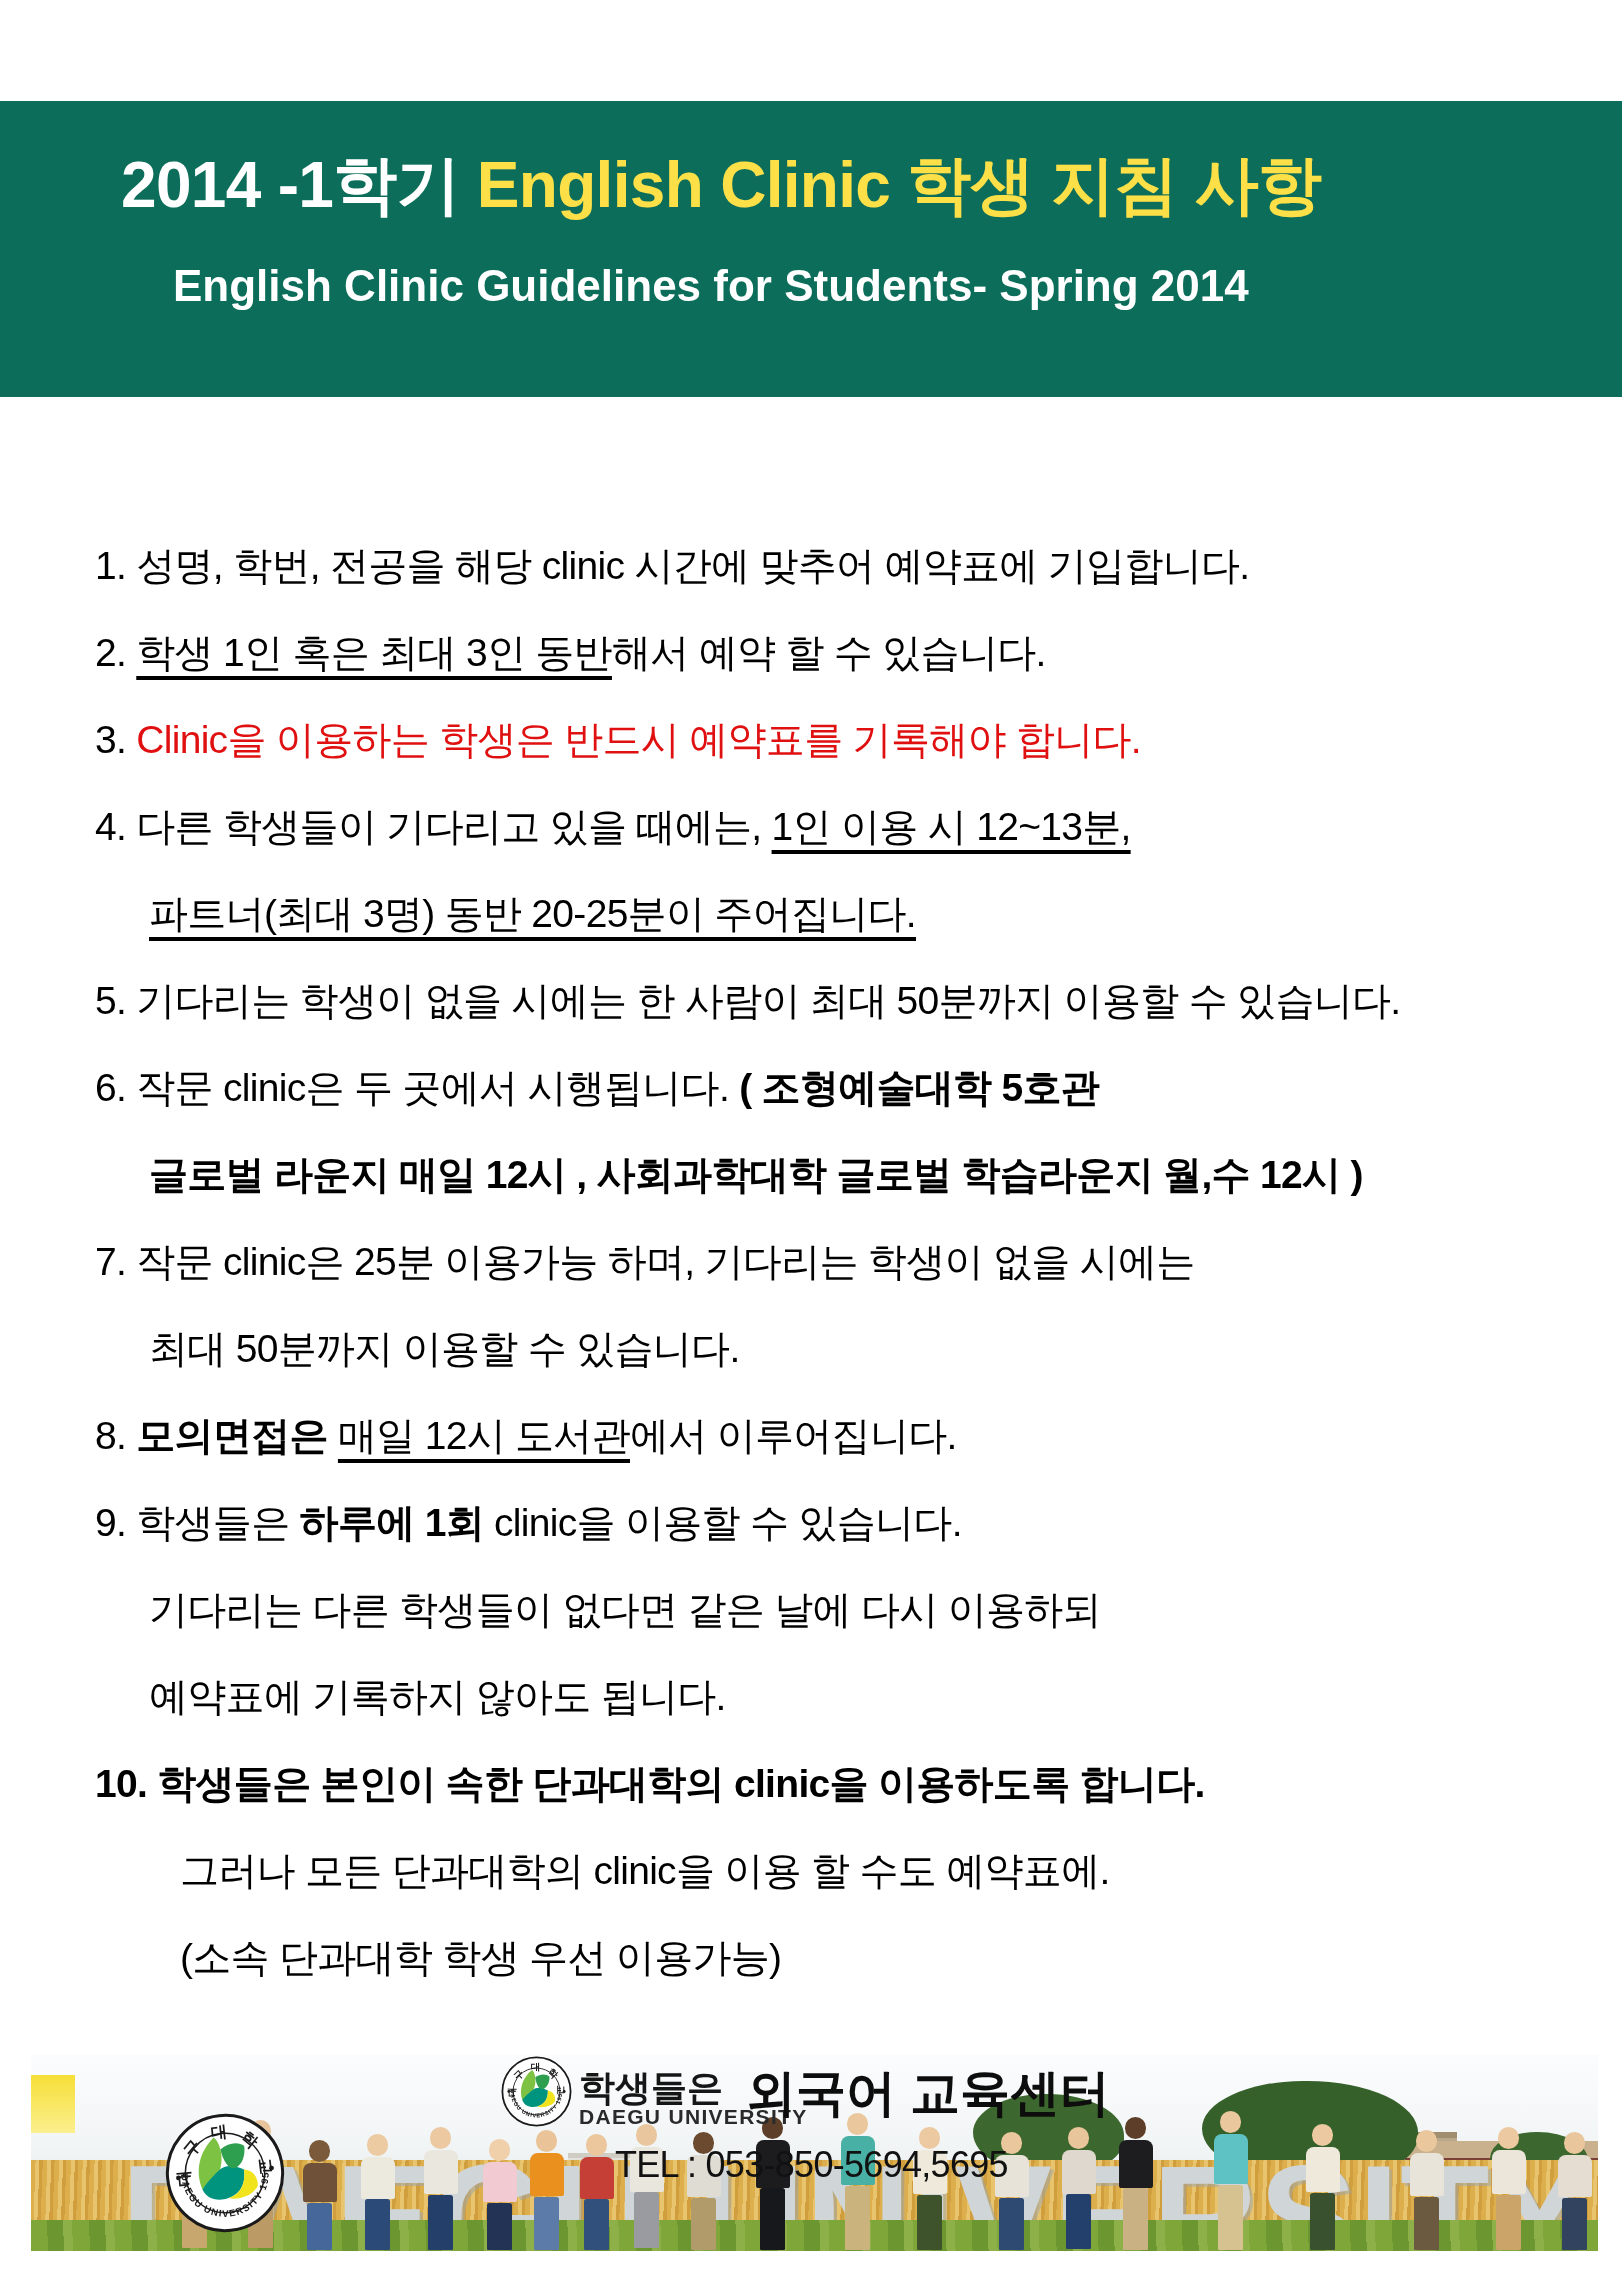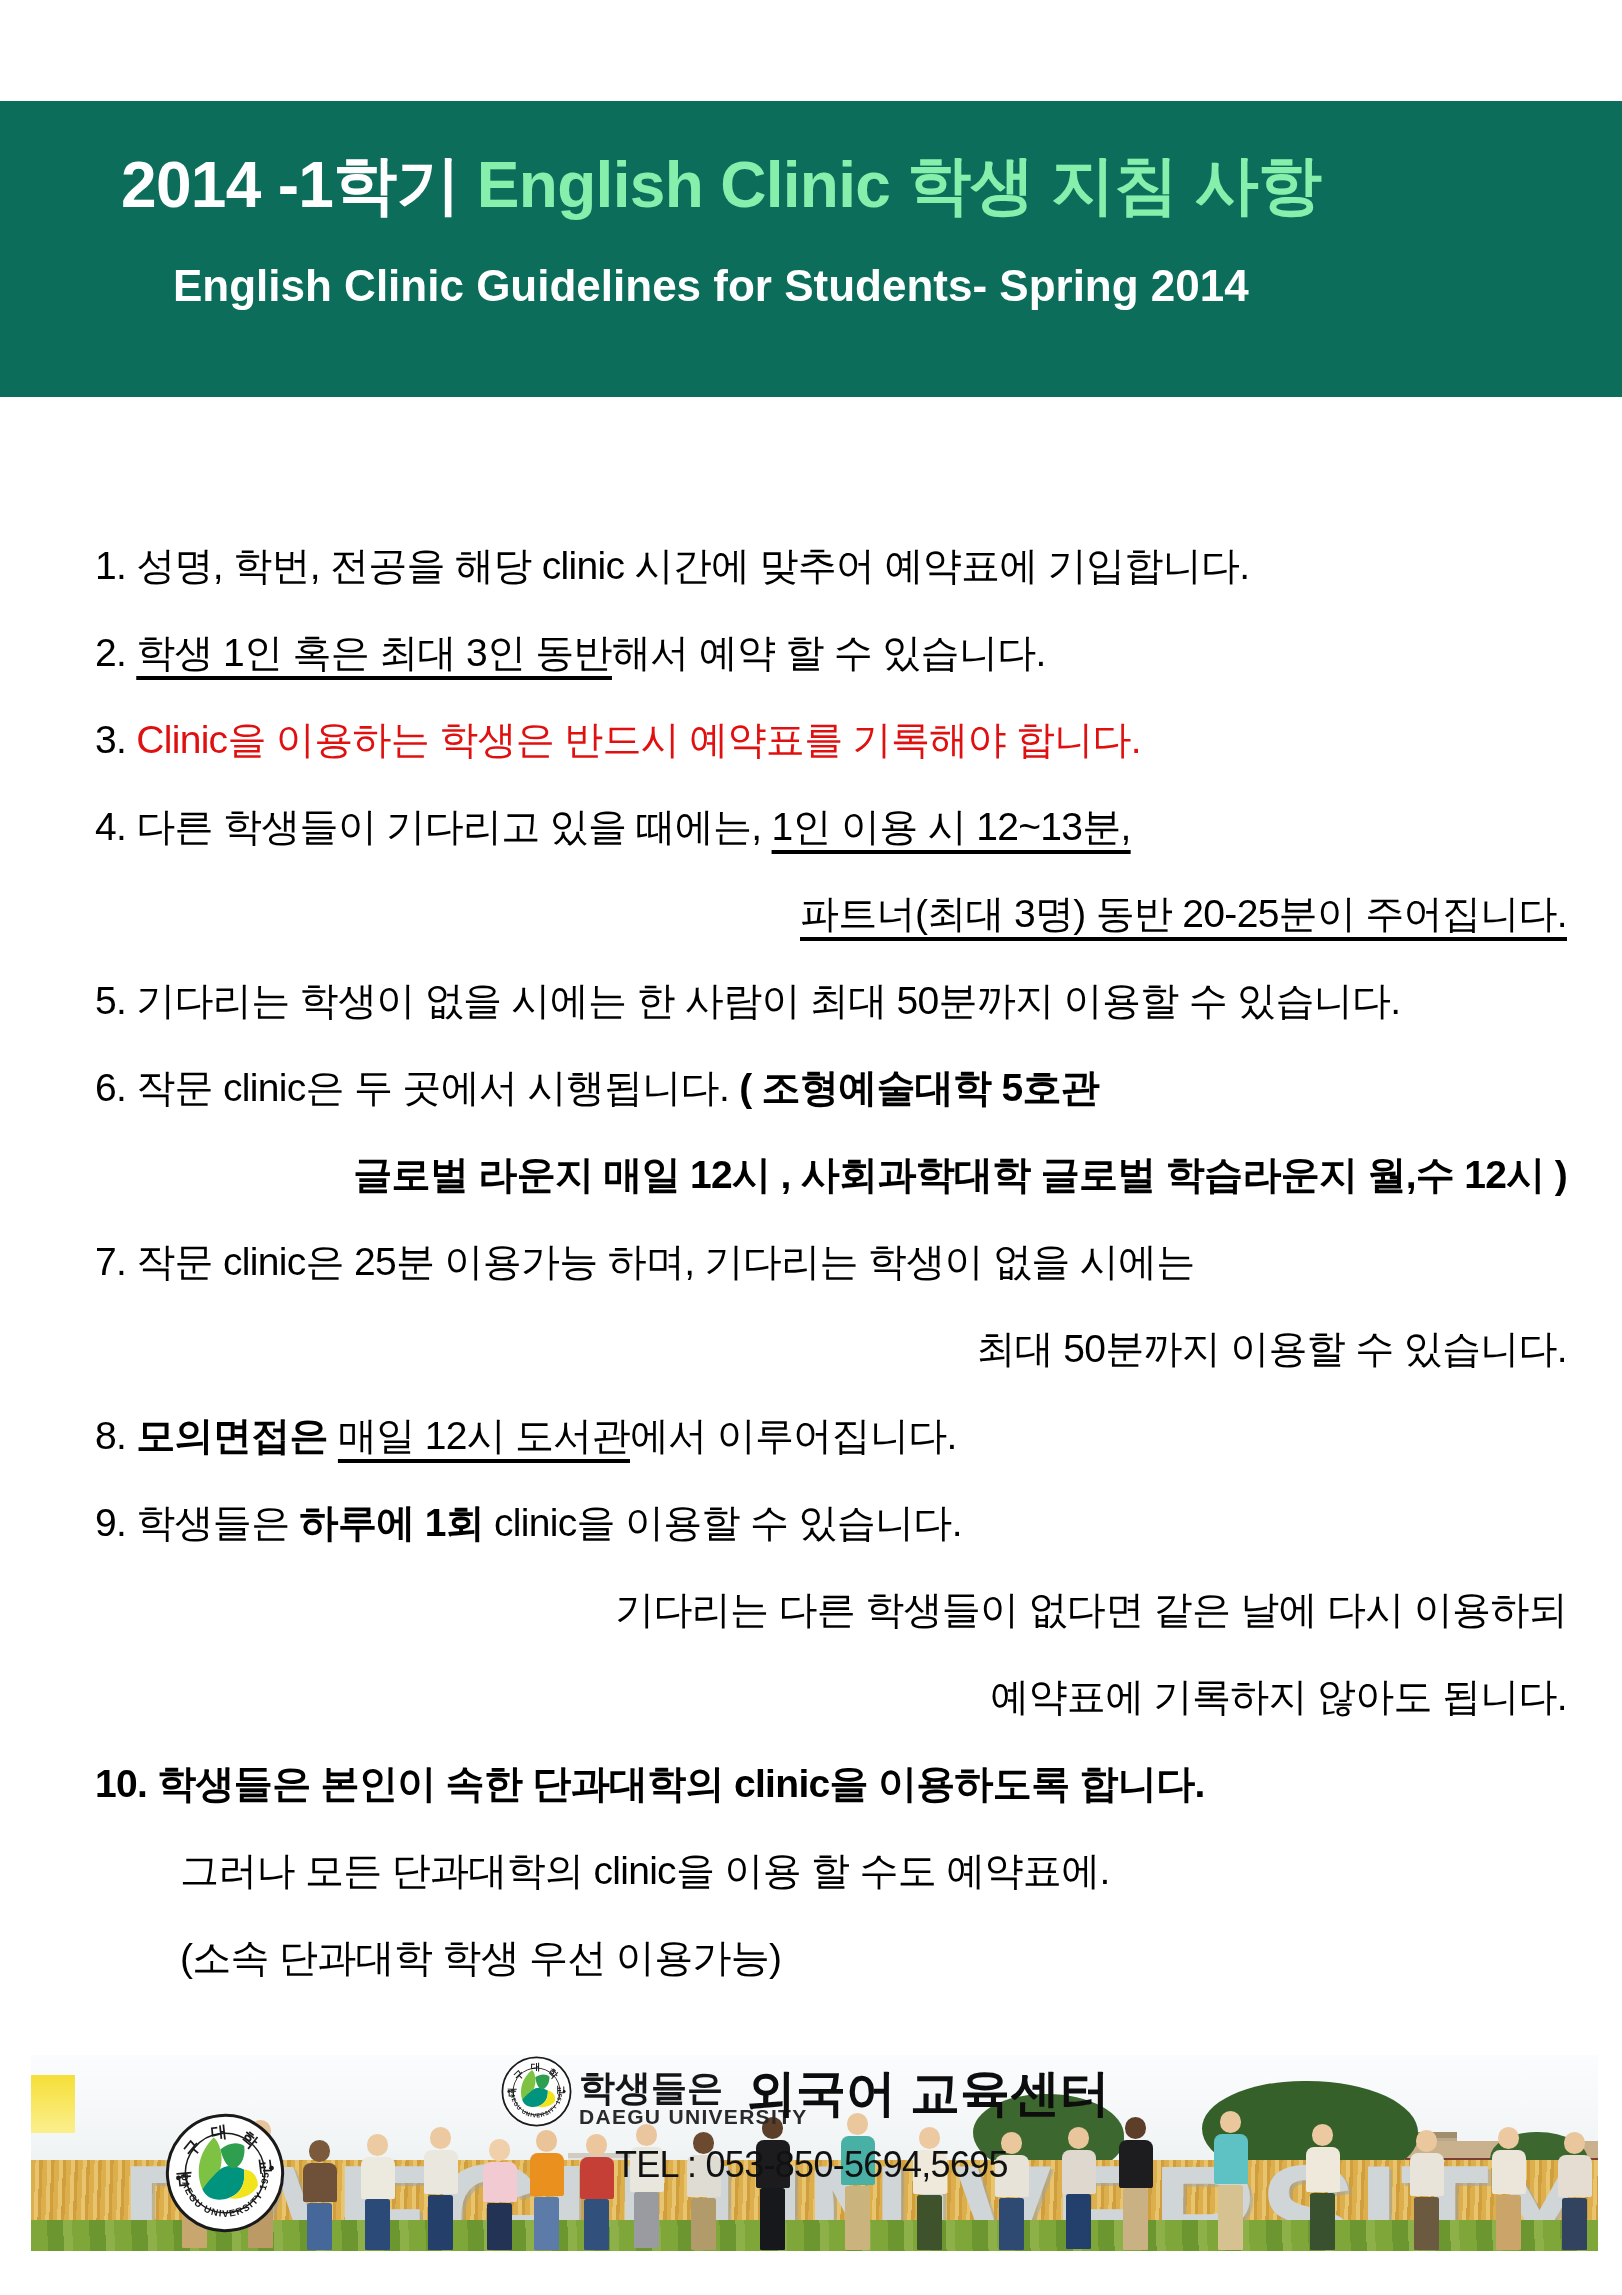--- a/index.html
+++ b/index.html
@@ -7,21 +7,21 @@
         font-family:"Liberation Sans","DejaVu Sans",sans-serif;}
 
   
   .banner{position:absolute;left:0;top:101px;width:1623px;height:296px;}
   .t1{position:absolute;left:121px;top:41px;font-size:64px;font-weight:700;white-space:nowrap;letter-spacing:-0.7px;}
   .t2{position:absolute;left:173px;top:160px;font-size:44px;font-weight:700;white-space:nowrap;letter-spacing:0px;}
 
   
   .guidelines{position:absolute;left:95px;top:522px;width:1472px;}
   .gline{height:87px;line-height:87px;white-space:nowrap;font-size:39px;color:#000;letter-spacing:-0.7px;}
-  .gline.ind1{padding-left:54px;text-align:right;}
+  .gline.ind1{padding-left:54px;}
   .gline.ind2{padding-left:85px;}
   .gline .b{font-weight:700;}
   .gline .u{text-decoration:underline;text-decoration-thickness:3.9px;text-underline-offset:9.8px;}
 
   
   .photo{position:absolute;left:31px;top:2055px;width:1567px;height:196px;overflow:hidden;
          background:linear-gradient(180deg,#fbfcfd 0%,#f2f5f6 45%,#edf0f1 60%);}
   .yellow-chip{position:absolute;left:0px;top:19.6px;width:44px;height:58px;z-index:9;
          background:linear-gradient(180deg,#f6df37 0%,#fbeF8e 100%);}
   .tree{position:absolute;border-radius:48% 52% 46% 54%;z-index:2;}
@@ -45,21 +45,21 @@
   .center-name{position:absolute;left:715px;top:5.2px;z-index:10;font-size:50px;font-weight:600;color:#0d0d0d;white-space:nowrap;}
   .tel{position:absolute;left:584px;top:89px;z-index:10;font-size:36px;font-weight:400;color:#111;white-space:nowrap;letter-spacing:-0.7px;}
 </style>
 </head>
 <body>
 
 <div class="page">
 
   <div class="banner" style="background: rgb(12, 110, 90);">
     <div class="t1">
-      <span style="color: rgb(255, 255, 255);">2014 -1학기</span><span style="color: #86efac; text-align: right;"> English Clinic 학생 지침 사항</span>
+      <span style="color: rgb(255, 255, 255);">2014 -1학기</span><span style="color: #fde047; text-align: right;"> English Clinic 학생 지침 사항</span>
     </div>
     <div class="t2" style="color: #ffffff;">English Clinic Guidelines for Students- Spring 2014</div>
   </div>
 
   <div class="guidelines">
       <div class="gline ind0"><span>1. 성명, 학번, 전공을 해당 clinic 시간에 맞추어 예약표에 기입합니다.</span></div>
       <div class="gline ind0"><span>2. </span><span class="u">학생 1인 혹은 최대 3인 동반</span><span>해서 예약 할 수 있습니다.</span></div>
       <div class="gline ind0"><span>3. </span><span style="color: rgb(224, 16, 16);">Clinic을 이용하는 학생은 반드시 예약표를 기록해야 합니다.</span></div>
       <div class="gline ind0"><span>4. 다른 학생들이 기다리고 있을 때에는, </span><span class="u">1인 이용 시 12~13분,</span></div>
       <div class="gline ind1"><span class="u">파트너(최대 3명) 동반 20-25분이 주어집니다.</span></div>

